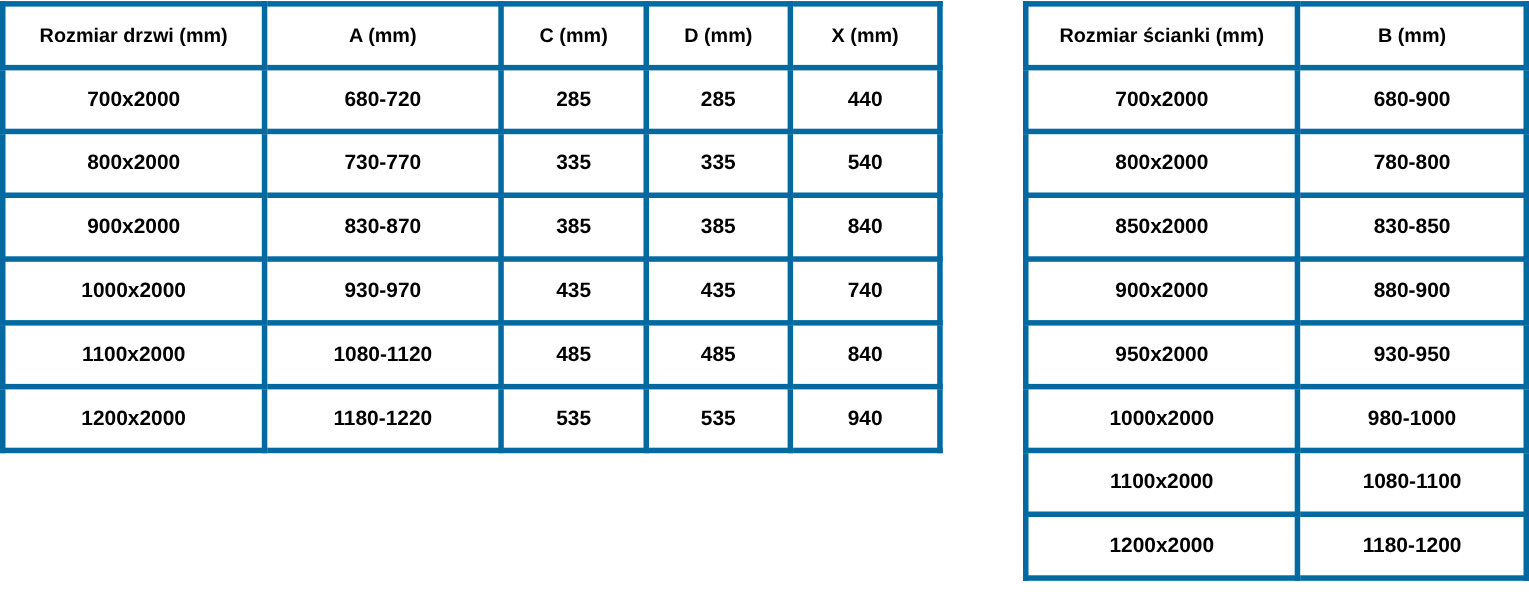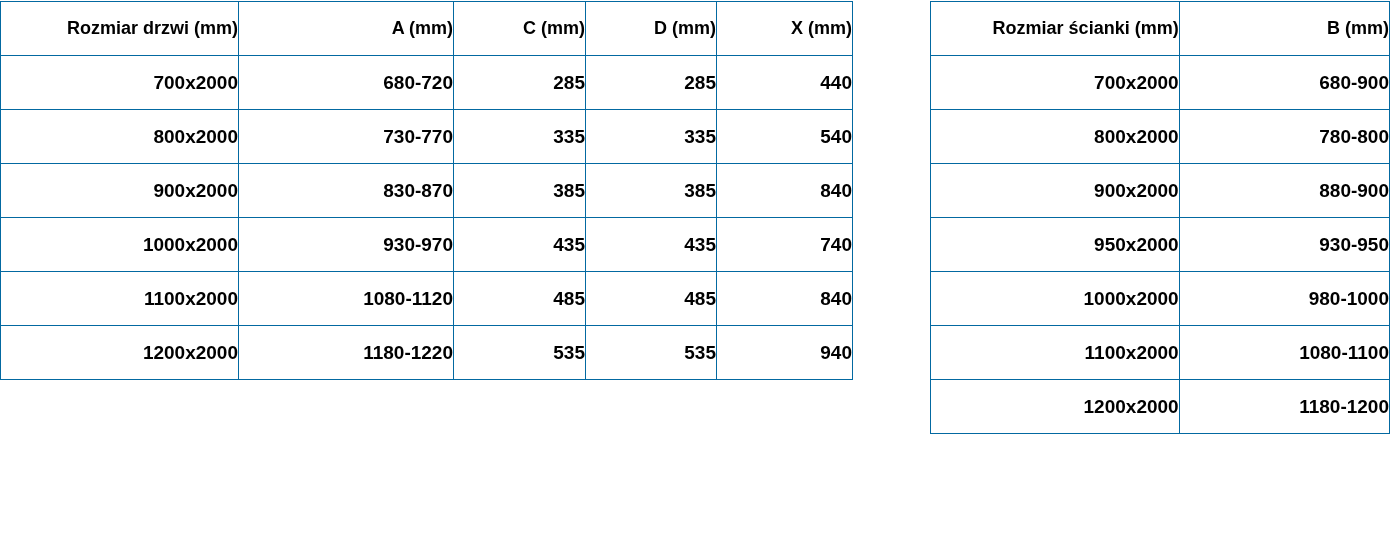--- a/index.html
+++ b/index.html
@@ -19,22 +19,22 @@
     position: relative;
     width: 1390px;
     height: 541px;
   }
   table.spec {
     border-collapse: collapse;
     table-layout: fixed;
     background: #ffffff;
   }
   table.spec td, table.spec th {
-    border: 1px solid #0369a1;
-    text-align: right;
+    border: 5px solid #0369a1;
+    text-align: center;
     vertical-align: middle;
     font-size: 19px;
     padding: 0;
     height: 53px;
     line-height: 53px;
     white-space: nowrap;
   }
   table.spec th {
     font-weight: bold;
     font-size: 18px;
@@ -145,20 +145,24 @@
     <tbody>
       <tr>
         <td>700x2000</td>
         <td>680-900</td>
       </tr>
       <tr>
         <td>800x2000</td>
         <td>780-800</td>
       </tr>
       <tr>
+        <td>850x2000</td>
+        <td>830-850</td>
+      </tr>
+      <tr>
         <td>900x2000</td>
         <td>880-900</td>
       </tr>
       <tr>
         <td>950x2000</td>
         <td>930-950</td>
       </tr>
       <tr>
         <td>1000x2000</td>
         <td>980-1000</td>

